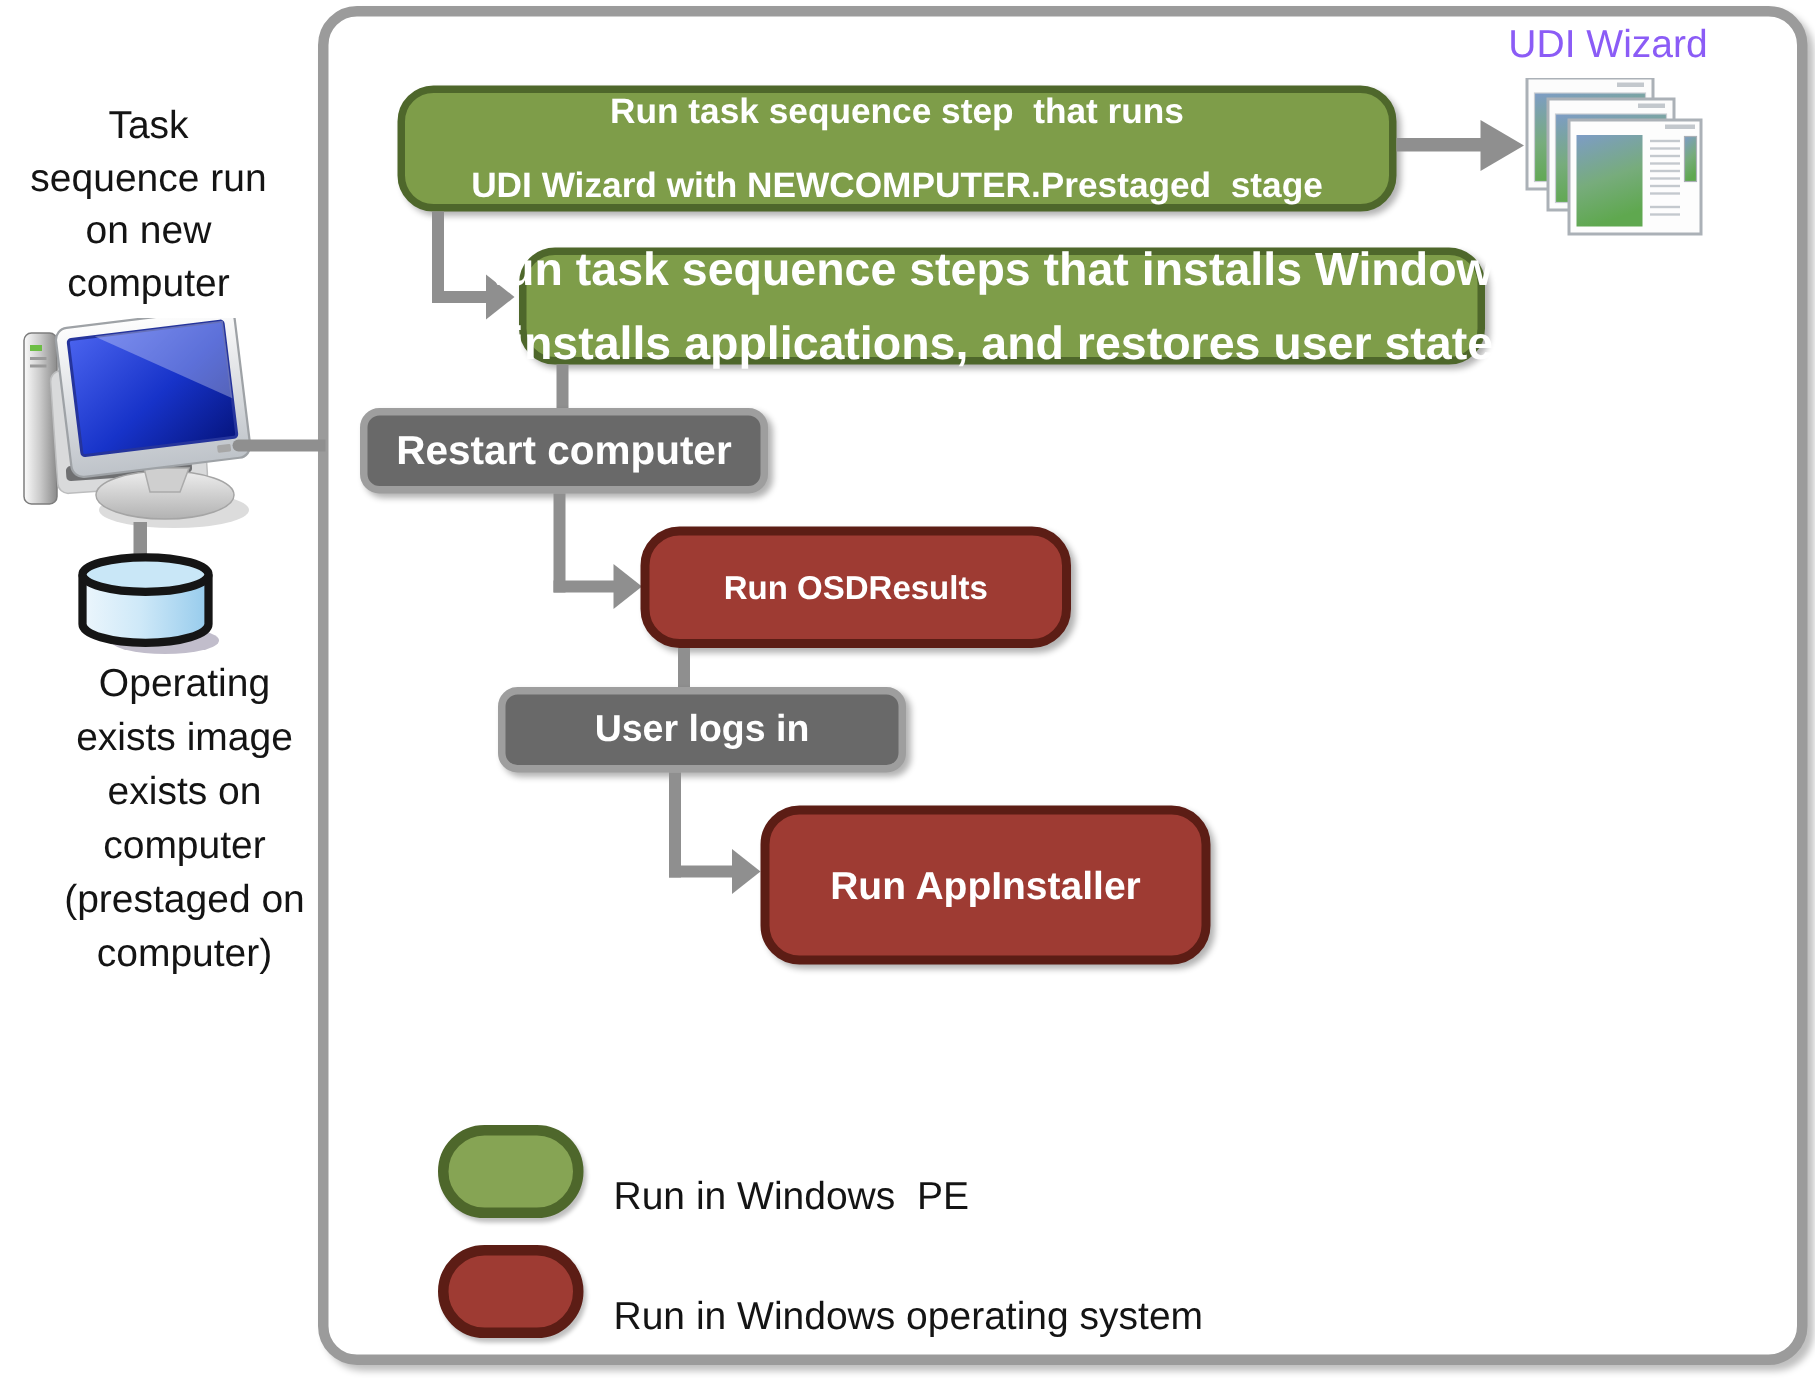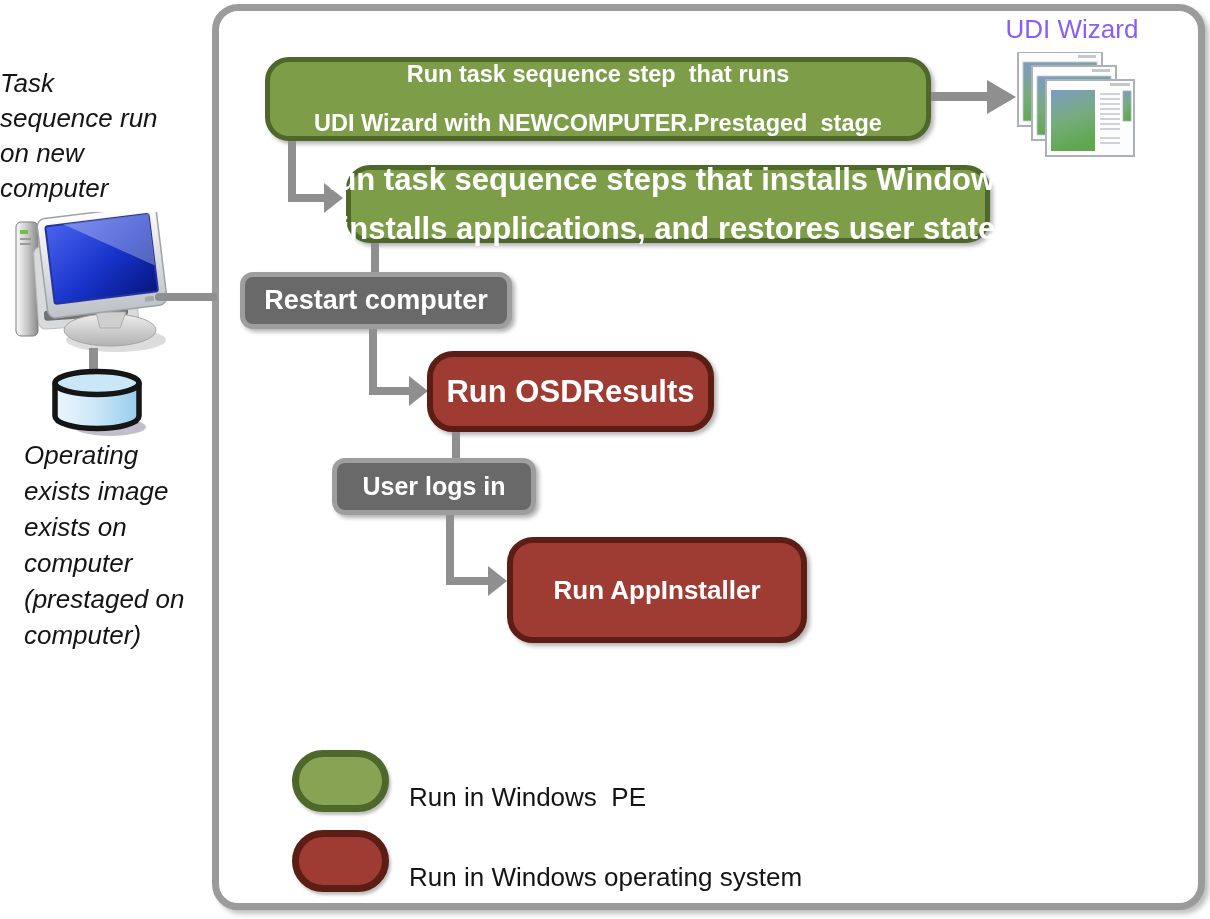--- a/index.html
+++ b/index.html
@@ -9,41 +9,41 @@
     font-family:"Liberation Sans","DejaVu Sans",sans-serif;color:#1a1a1a;
   }
   .abs{position:absolute;}
   
   .frame{
     left:212px;top:4px;width:993px;height:906px;
     border:7px solid #9b9b9b;border-radius:26px;background:#ffffff;
     box-shadow:4px 4px 5px rgba(0,0,0,0.25);
   }
   
-  .caption{width:198px;font-size:26px;color:#141414;font-style:italic;}
+  .caption{width:198px;text-align:center;font-size:26px;color:#141414;}
   .caption .ln{white-space:pre;}
   .cap-top{left:0;top:66px;line-height:35px;}
   .cap-bottom{left:0;top:437px;line-height:36px;margin-left:24px;}
   .udi-label{left:982px;top:14px;width:180px;text-align:center;font-size:26px;color:#8b5cf6;}
   
   .pbox{
     display:flex;flex-direction:column;justify-content:center;align-items:center;
     color:#ffffff;font-weight:bold;text-align:center;
     box-shadow:3px 3px 4px rgba(0,0,0,0.30);
     gap:20px;
   }
   .pbox .ln{white-space:pre;}
   .green{background:#7e9d49;border:5px solid #4e672b;border-radius:24px;}
   .red{background:#9e3b33;border:6px solid #5c1d15;border-radius:26px;}
   .gray{background:#696969;border:5px solid #9e9e9e;border-radius:13px;}
   .box-step1{left:265px;top:57px;width:666px;height:84px;font-size:23.5px;line-height:29px;}
   .box-step2{left:346px;top:165px;width:644px;height:78px;font-size:31px;line-height:29px;}
   .box-restart{left:240px;top:272px;width:272px;height:57px;font-size:27px;}
-  .box-osd{left:427px;top:351px;width:287px;height:81px;font-size:31px;}
-  .box-user{left:332px;top:458px;width:204px;height:57px;font-size:25px;}
+  .box-osd{left:427px;top:351px;width:287px;height:81px;font-size:22px;}
+  .box-user{left:332px;top:458px;width:272px;height:57px;font-size:25px;}
   .box-app{left:507px;top:537px;width:300px;height:106px;font-size:26px;}
   
   .shaft{background:#8f8f8f;}
   .head-r{width:0;height:0;border-top:15px solid transparent;border-bottom:15px solid transparent;border-left:19px solid #8f8f8f;}
   .head-r-big{width:0;height:0;border-top:17px solid transparent;border-bottom:17px solid transparent;border-left:29px solid #8f8f8f;}
   
   .pill{width:97px;height:62px;border-radius:31px;box-shadow:2px 3px 3px rgba(0,0,0,0.25);}
   .pill-green{background:#86a454;border:7px solid #4e672b;}
   .pill-red{background:#9e3b33;border:7px solid #5c1d15;}
   .legend-label{font-size:26px;color:#141414;white-space:pre;margin-top:16px;}

